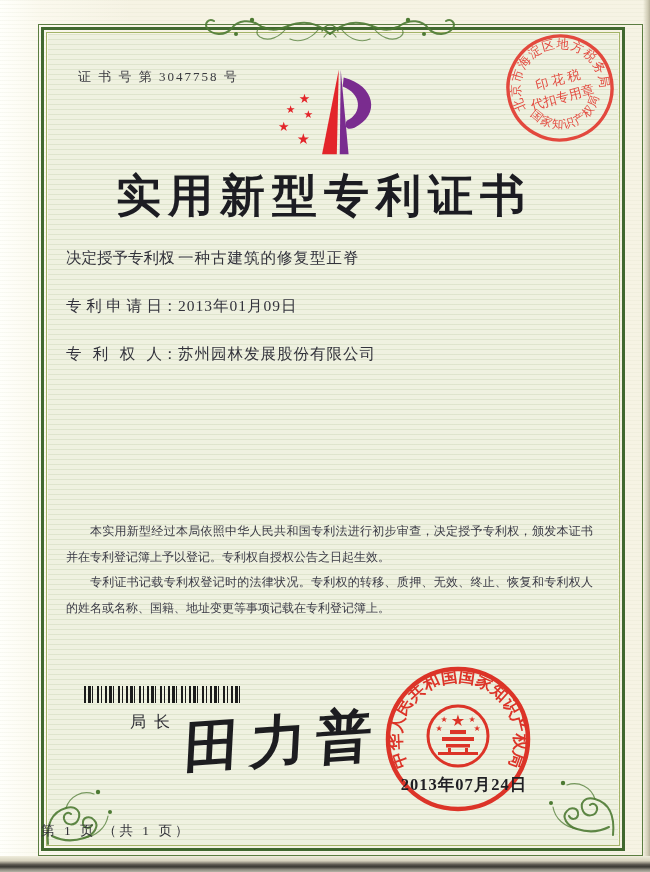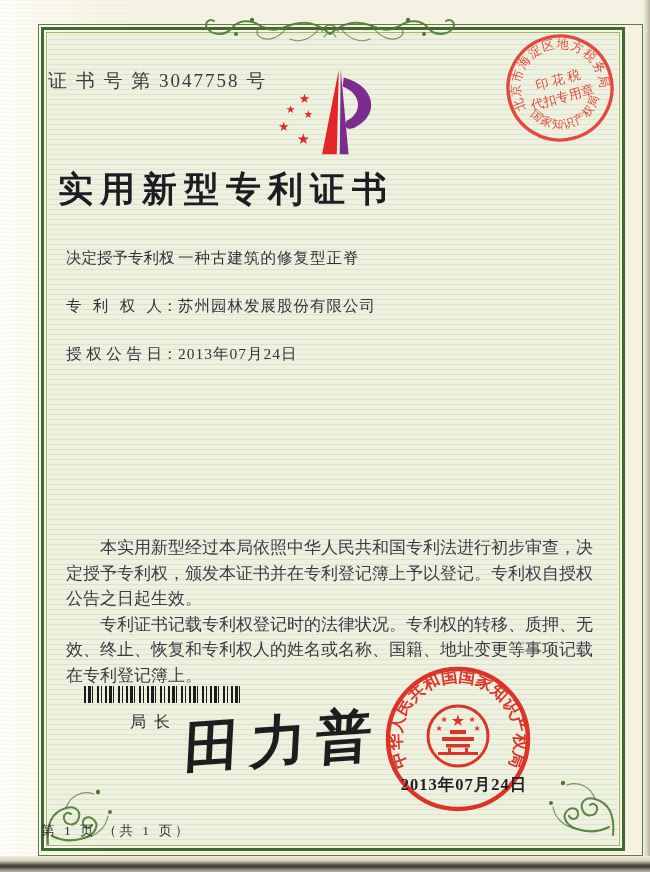--- a/index.html
+++ b/index.html
@@ -28,38 +28,38 @@
       repeating-linear-gradient(180deg,rgba(146,172,116,.18) 0 1px,transparent 1px 5px),
       #eff1e0;}
   
   .top-flourish{position:absolute;left:192px;top:4px;width:276px;height:50px;}
   .corner-fl{position:absolute;width:76px;height:80px;}
   .corner-fl.left{left:42px;top:766px;}
   .corner-fl.right{left:543px;top:748px;height:98px;transform:scaleX(-1);}
   .fl-stroke{fill:none;stroke:#4d7a33;stroke-width:2;stroke-linecap:round;opacity:.9;}
   .fl-stroke.thin{stroke-width:1.2;opacity:.75;}
   
-  .cert-no{position:absolute;left:48px;top:68px;font-size:19px;color:#3a3a40;letter-spacing:2px;}
+  .cert-no{position:absolute;left:78px;top:68px;font-size:13px;color:#3a3a40;letter-spacing:2px;}
   
   .logo{position:absolute;left:256px;top:56px;width:140px;height:108px;}
   
   .tax-stamp{position:absolute;left:500px;top:28px;width:120px;height:120px;
     transform:rotate(-15deg);opacity:.92;}
   
-  .title{position:absolute;left:58px;top:166px;width:578px;
-    font-size:35px;font-weight:700;color:#1c1c22;letter-spacing:7px;}
+  .title{position:absolute;left:35px;top:166px;width:578px;text-align:center;
+    font-size:45px;font-weight:700;color:#1c1c22;letter-spacing:7px;}
   
   .fields{position:absolute;left:66px;top:248px;width:530px;font-size:15.5px;color:#33333c;}
   .field{height:22px;margin-bottom:26px;white-space:nowrap;}
   .flabel{display:inline-block;width:96px;text-align:justify;text-align-last:justify;}
   .fcolon{display:inline-block;width:16px;}
   .fvalue{letter-spacing:1px;}
   
-  .paras{position:absolute;left:66px;top:519px;width:527px;font-size:17px;
-    line-height:25.5px;color:#3b3b46;text-align:justify;margin-top:16px;}
+  .paras{position:absolute;left:66px;top:519px;width:527px;font-size:12px;
+    line-height:25.5px;color:#3b3b46;text-align:justify;}
   .paras p{margin:0;text-indent:2em;}
   
   .barcode{position:absolute;left:84px;top:686px;width:160px;height:17px;
     background:repeating-linear-gradient(90deg,
       #1b1b1b 0 2px,transparent 2px 4px,#1b1b1b 4px 7px,transparent 7px 8px,
       #1b1b1b 8px 9px,transparent 9px 13px,#1b1b1b 13px 15px,transparent 15px 17px,
       #1b1b1b 17px 18px,transparent 18px 21px);}
   
   .sig-label{position:absolute;left:130px;top:712px;font-size:16px;letter-spacing:8px;color:#2e2e34;}
   .sig-name{position:absolute;left:184px;top:704px;font-size:56px;font-weight:600;
@@ -134,24 +134,24 @@
     <text class="stamp-text" x="60" y="74" font-size="13" text-anchor="middle">代扣专用章</text>
   </svg>
 
   <div class="title">实用新型专利证书</div>
 
   <div class="fields">
     <div class="field">
       <span class="flabel">决定授予专利权</span><span class="fcolon">：</span><span class="fvalue">一种古建筑的修复型正脊</span>
     </div>
     <div class="field">
-      <span class="flabel">专利权人</span><span class="fcolon">：</span><span class="fvalue">苏州园林发展股份有限公司</span>
+      <span class="flabel">专利申请日</span><span class="fcolon">：</span><span class="fvalue">2013年01月09日</span>
     </div>
     <div class="field">
-      <span class="flabel">授权公告日</span><span class="fcolon">：</span><span class="fvalue">2013年07月24日</span>
+      <span class="flabel">专利权人</span><span class="fcolon">：</span><span class="fvalue">苏州园林发展股份有限公司</span>
     </div>
   </div>
 
   <div class="paras">
     <p>本实用新型经过本局依照中华人民共和国专利法进行初步审查，决定授予专利权，颁发本证书并在专利登记簿上予以登记。专利权自授权公告之日起生效。</p>
     <p>专利证书记载专利权登记时的法律状况。专利权的转移、质押、无效、终止、恢复和专利权人的姓名或名称、国籍、地址变更等事项记载在专利登记簿上。</p>
   </div>
 
   <div class="barcode"></div>
 

